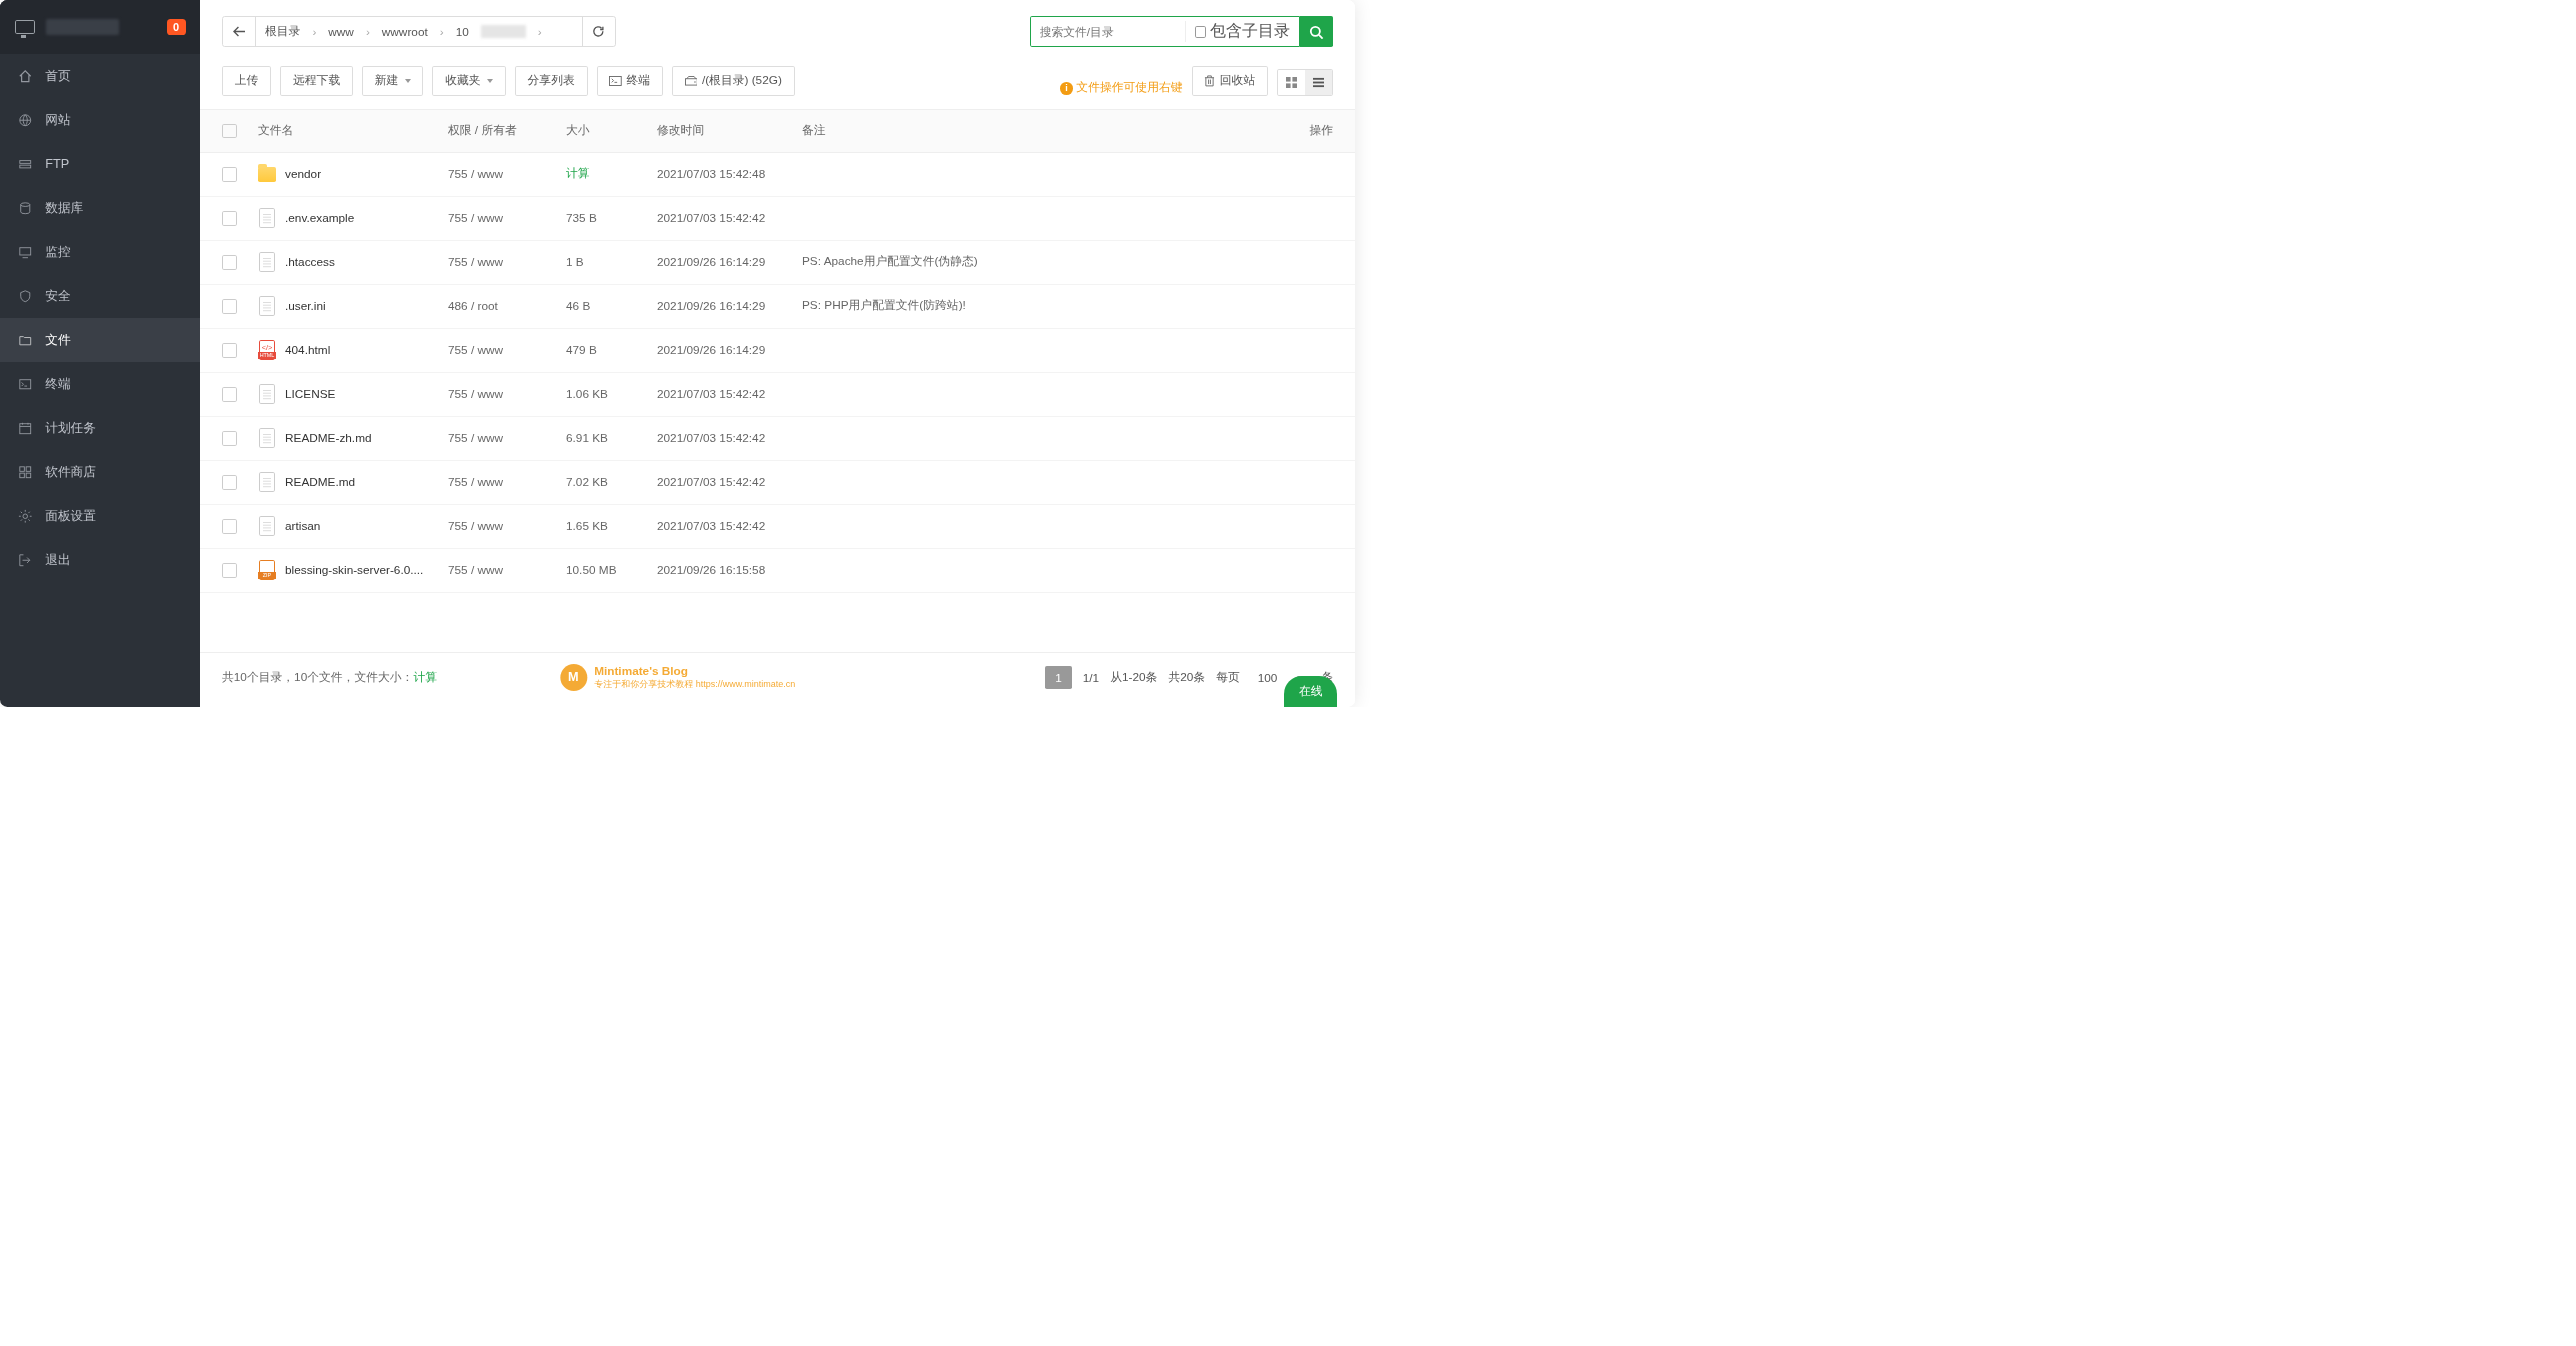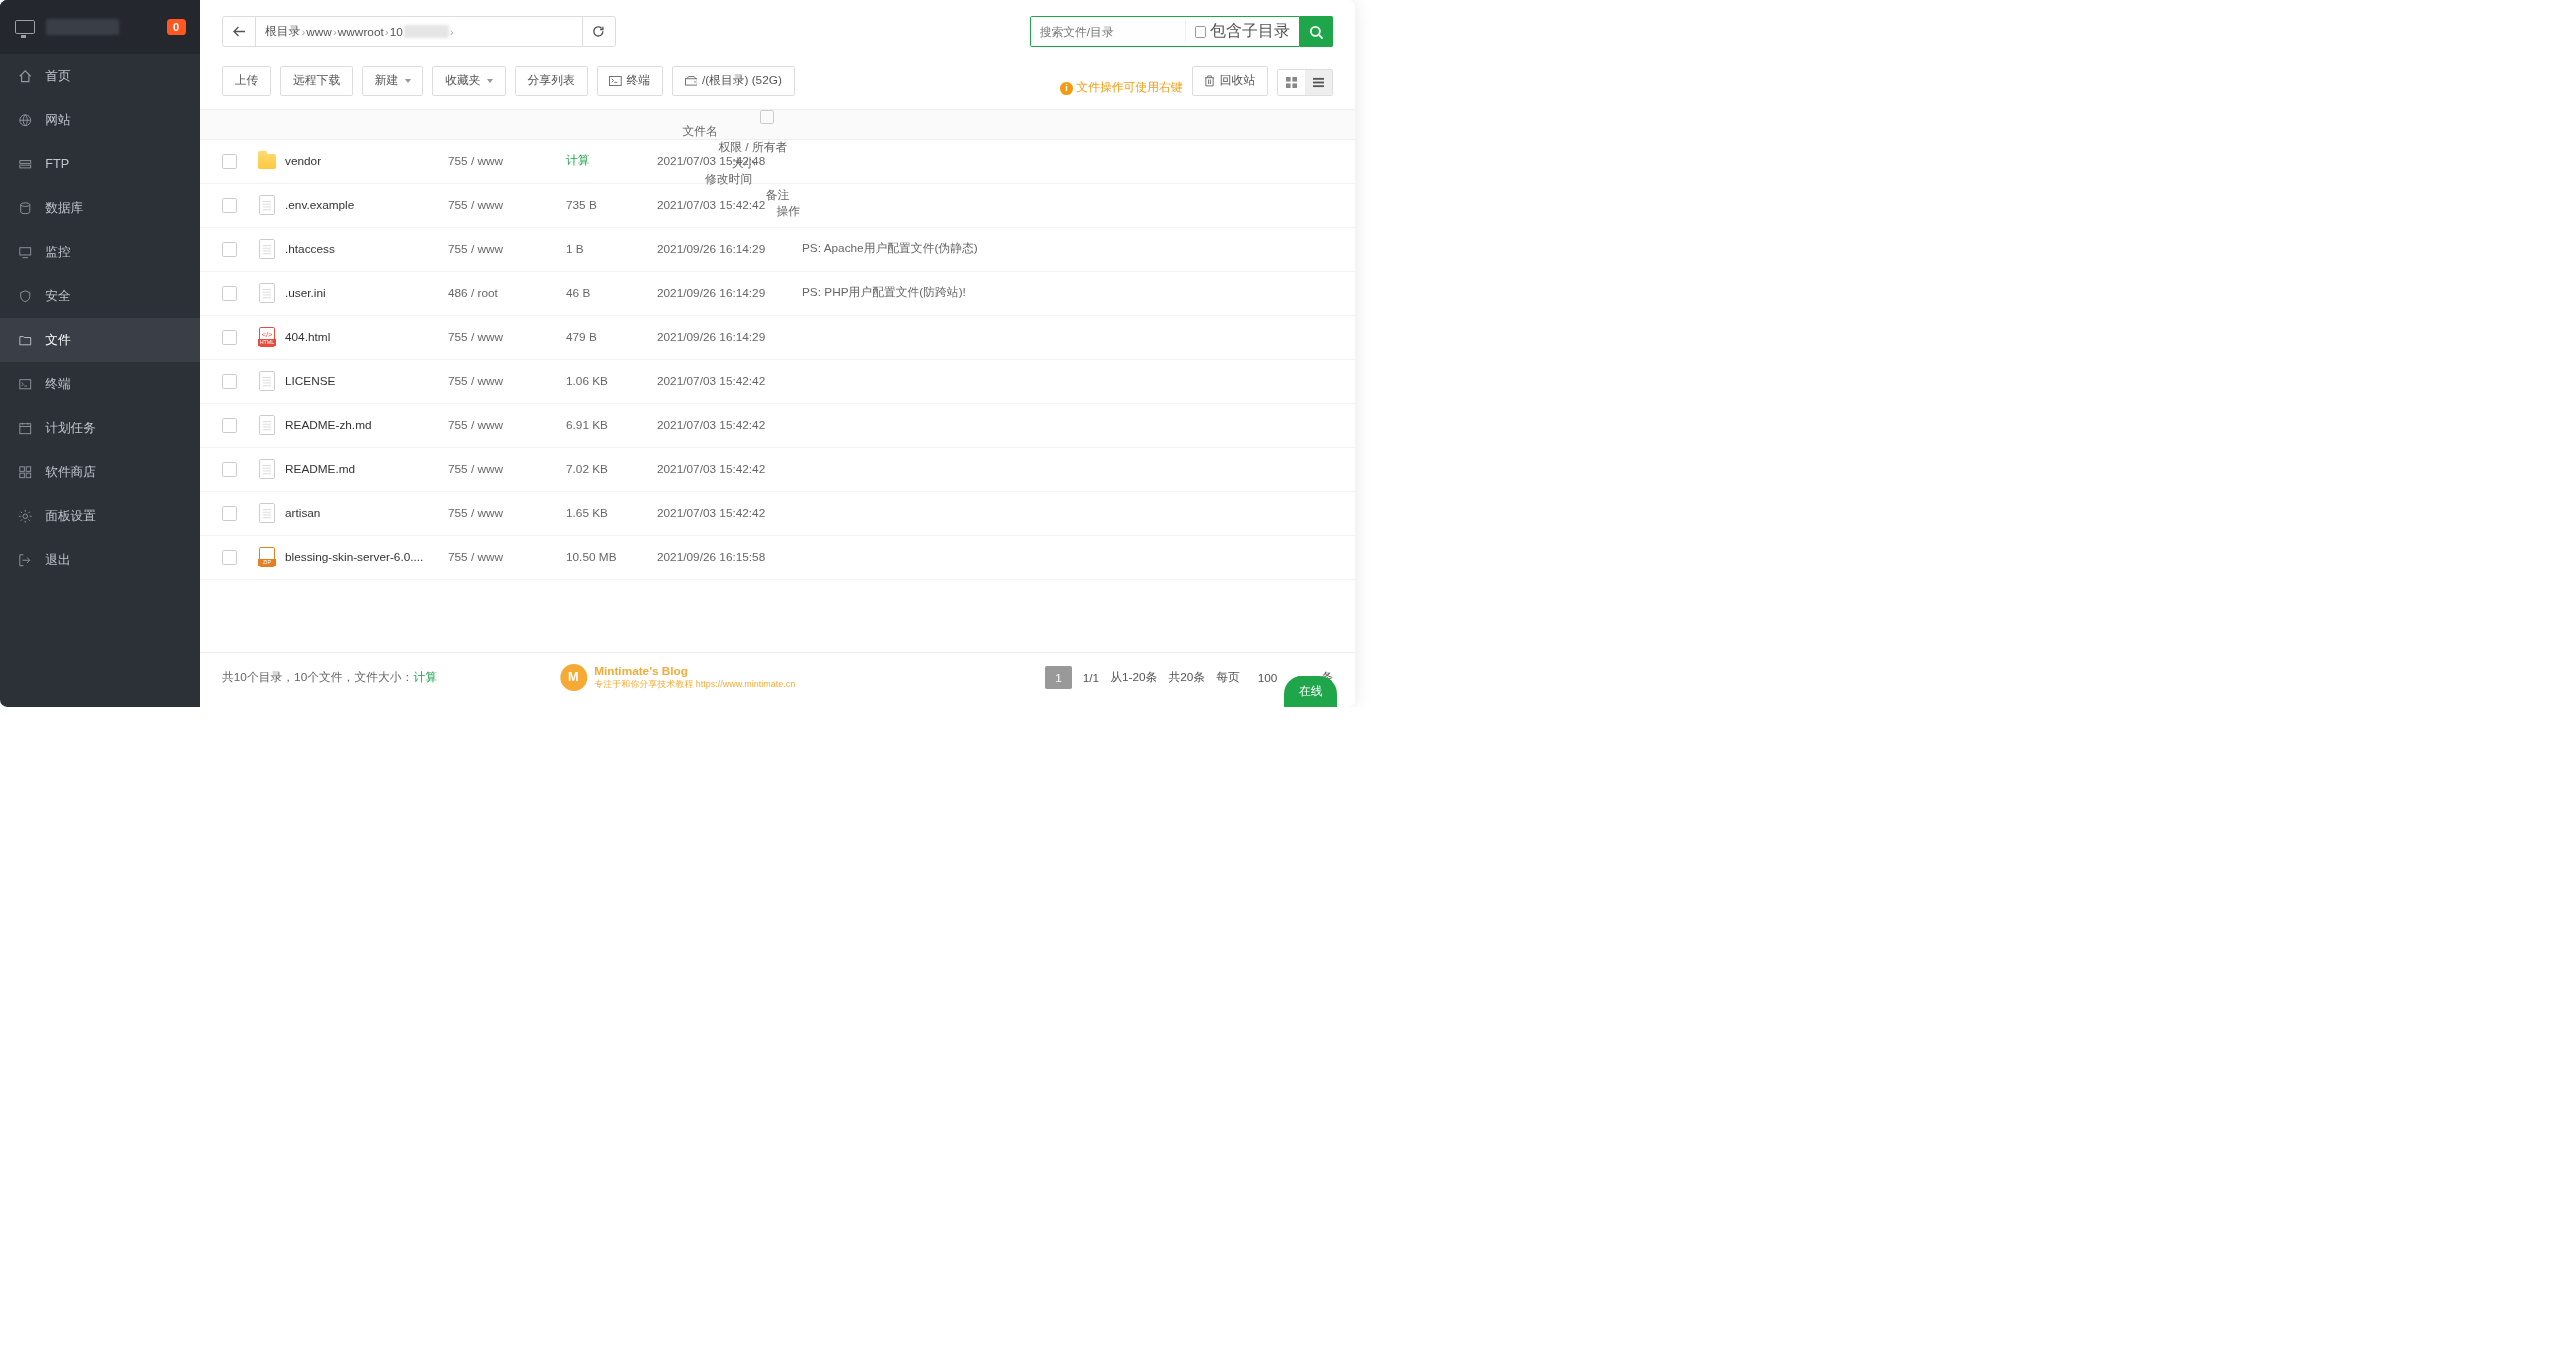--- a/index.html
+++ b/index.html
@@ -15,21 +15,21 @@
 .sb-top .badge { position: absolute; right: 14.5px; background: #ff5722; color: #fff; font-size: 11px; border-radius: 3.6px; padding: 1.8px 6.3px; font-weight: 600; }
 .sb-item { display: flex; align-items: center; height: 44px; padding: 0 18px; cursor: pointer; gap: 12.7px; font-size: 12.7px; }
 .sb-item.active { background: #3a3f47; color: #fff; }
 .sb-icon { width: 14.5px; height: 14.5px; display: inline-flex; align-items: center; justify-content: center; opacity: 0.7; }
 
 
 .main { flex: 1; display: flex; flex-direction: column; background: #fff; overflow: hidden; }
 .topbar { display: flex; align-items: center; padding: 16.3px 22px 11px; gap: 11px; }
 .bc-wrap { display: flex; align-items: center; border: 0.9px solid #ddd; border-radius: 2.7px; flex: 1; height: 31px; overflow: hidden; max-width: 608px; }
 .bc-back { width: 33px; height: 100%; display: flex; align-items: center; justify-content: center; border-right: 0.9px solid #ddd; cursor: pointer; }
-.bc-path { flex: 1; display: flex; align-items: center; padding: 0 9px; gap: 1px; font-size: 11.8px; color: #555; }
+.bc-path { flex: 1; display: flex; align-items: center; padding: 0 9px; gap: 12px; font-size: 11.8px; color: #555; }
 .bc-seg { cursor: pointer; }
 .bc-sep { color: #aaa; }
 .bc-blur { display: inline-block; width: 45px; height: 12.7px; background: #e5e5e5; filter: blur(1.8px); vertical-align: middle; }
 .bc-refresh { width: 33px; height: 100%; display: flex; align-items: center; justify-content: center; border-left: 0.9px solid #ddd; cursor: pointer; }
 .spacer { flex: 1; }
 .search-wrap { display: flex; align-items: center; }
 .search-box { border: 0.9px solid #1fa54a; height: 31px; display: flex; align-items: center; border-radius: 1.8px 0 0 1.8px; }
 .search-box input { border: none; outline: none; padding: 0 9px; width: 154px; font-size: 11.8px; }
 .search-sub { display: flex; align-items: center; gap: 3.6px; padding: 0 9px; border-left: 0.9px solid #eee; font-size: 16px; color: #555; }
 .search-sub .cb { width: 11.8px; height: 11.8px; border: 0.9px solid #999; border-radius: 1.8px; }
@@ -41,21 +41,21 @@
 .caret-down { display: inline-block; border-left: 3.6px solid transparent; border-right: 3.6px solid transparent; border-top: 4.5px solid #999; margin-left: 1.8px; }
 .tb-hint { color: #f39c12; font-size: 11.8px; display: flex; align-items: center; gap: 3.6px; margin-left: auto; }
 .tb-hint .info-icon { width: 12.7px; height: 12.7px; border-radius: 50%; background: #f39c12; color: #fff; font-size: 9px; display: inline-flex; align-items: center; justify-content: center; font-weight: bold; }
 .view-toggle { display: flex; border: 0.9px solid #ddd; border-radius: 1.8px; overflow: hidden; }
 .view-toggle .vt { width: 27px; height: 25.4px; display: flex; align-items: center; justify-content: center; cursor: pointer; }
 .view-toggle .vt.active { background: #eee; }
 
 
 .table-wrap { flex: 1; overflow-y: auto; }
 .thead, .trow { display: flex; align-items: center; padding: 0 22px; }
-.thead { height: 31px; border-top: 0.9px solid #eee; border-bottom: 0.9px solid #eee; font-size: 11.8px; color: #666; background: #fafafa; flex-direction: column; }
+.thead { height: 44px; border-top: 0.9px solid #eee; border-bottom: 0.9px solid #eee; font-size: 11.8px; color: #666; background: #fafafa; }
 .trow { height: 44px; border-bottom: 0.9px solid #f3f3f3; font-size: 11.8px; }
 .col-check { width: 36px; }
 .col-name { width: 190px; display: flex; align-items: center; gap: 9px; }
 .col-perm { width: 118px; color: #666; }
 .col-size { width: 91px; color: #666; }
 .col-size.calc { color: #1fa54a; }
 .col-mtime { width: 145px; color: #666; }
 .col-note { flex: 1; color: #666; }
 .col-action { width: 45px; text-align: right; color: #666; }
 .checkbox { width: 14.5px; height: 14.5px; border: 0.9px solid #ccc; border-radius: 1.8px; }

